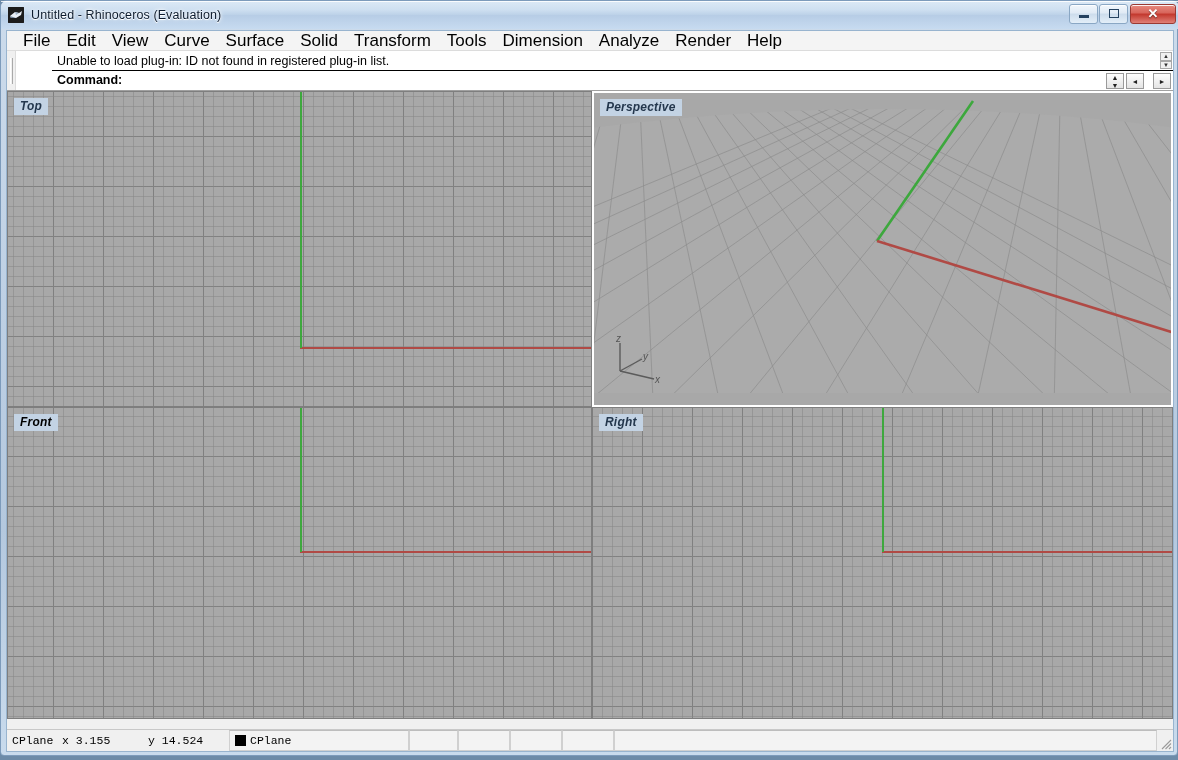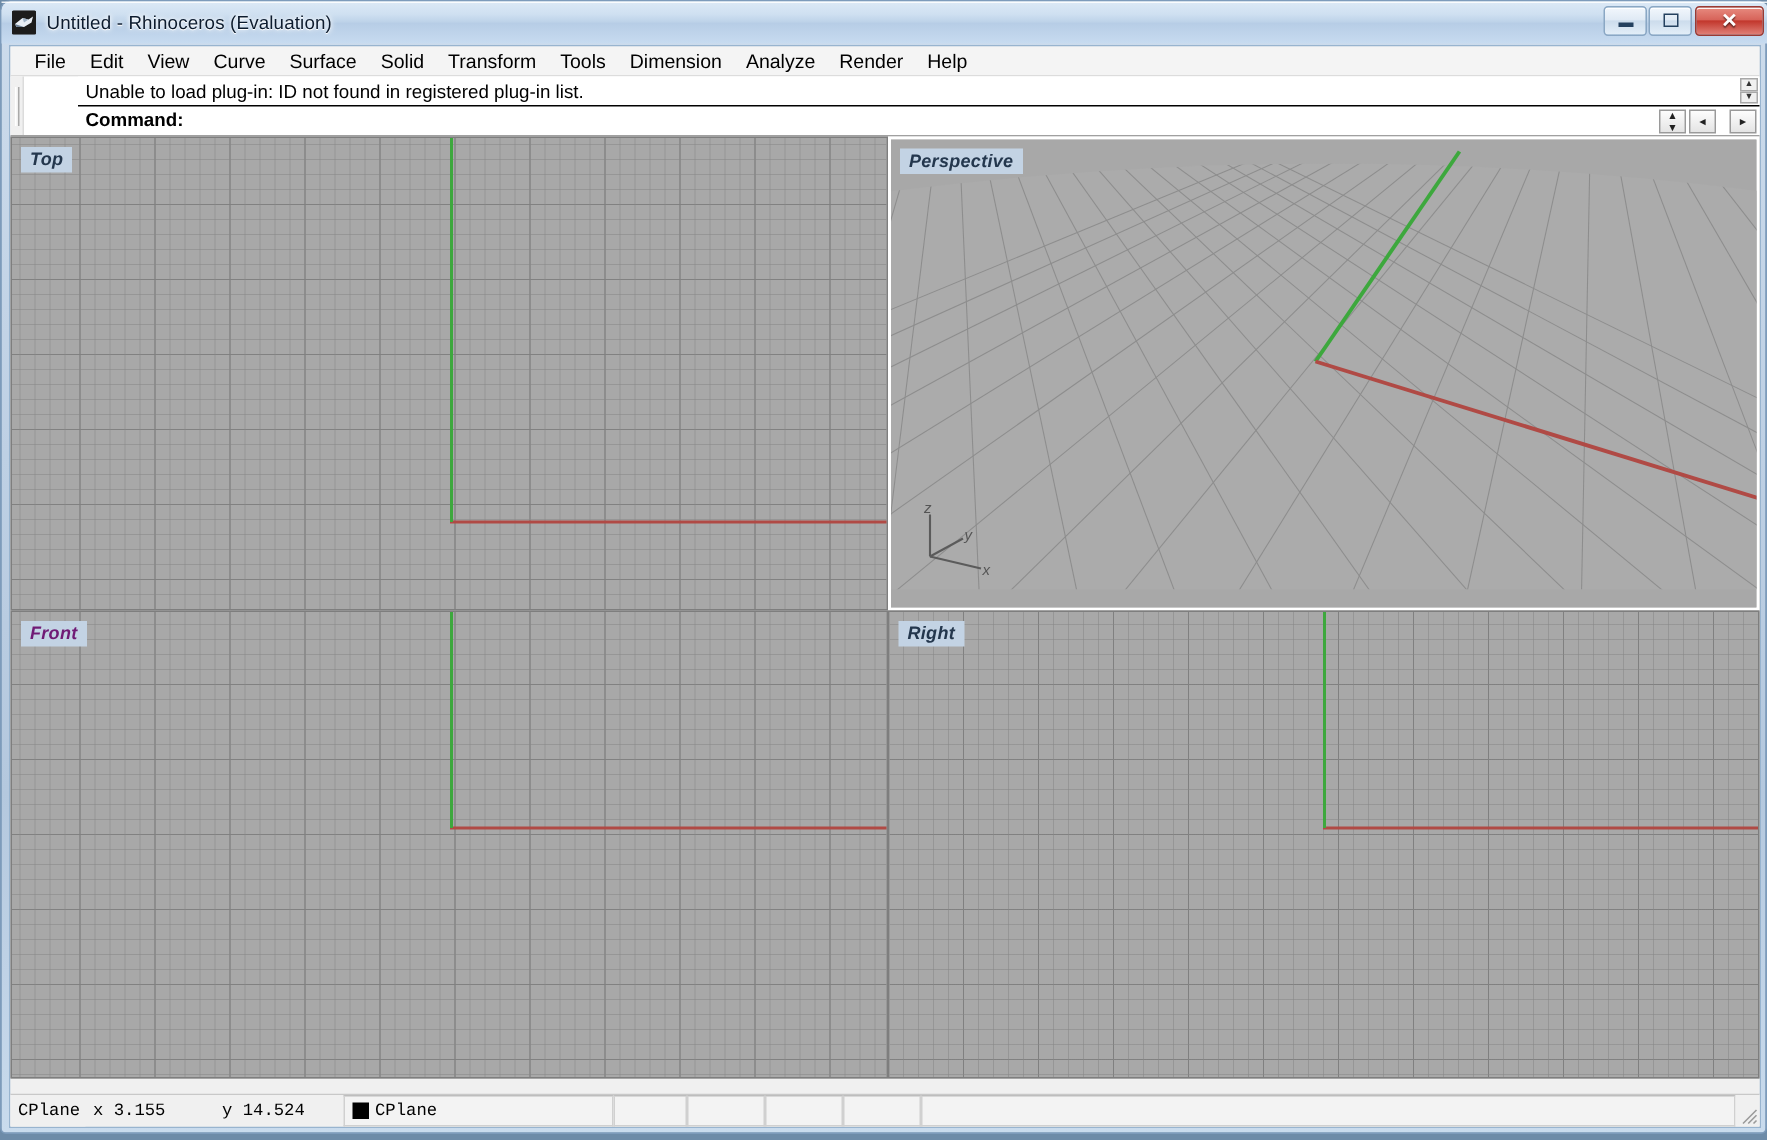--- a/index.html
+++ b/index.html
@@ -79,21 +79,21 @@
 
   
   #menu-bar {
     height:20px; flex:0 0 auto;
     background:#f4f4f4;
     display:flex; align-items:center;
     padding-left:8px;
     border-bottom:1px solid #dcdcdc;
   }
   .menu-item {
-    font-size:13px; color:#000; padding:2px 8px;
+    font-size:17px; color:#000; padding:2px 8px;
     white-space:nowrap; cursor:default;
   }
 
   
   #command-area {
     flex:0 0 auto; height:40px;
     background:#fff;
     display:flex;
     border-bottom:1px solid #a0a0a0;
     position:relative;
@@ -382,21 +382,21 @@
             <text x="33" y="27" font-family="Liberation Sans, sans-serif" font-size="10" fill="#555">y</text>
             <text x="45" y="50" font-family="Liberation Sans, sans-serif" font-size="10" fill="#555">x</text>
           </svg>
         </div>
       </div>
 
       <div class="viewport">
         <div class="ortho-grid grid-layer" style="background-position:-5px -2px,-5px -2px,-5px -2px,-5px -2px;"></div>
         <div class="axis-x" style="left: 292px; top: 143px; width: 293px; background: rgb(176, 74, 69);"></div>
         <div class="axis-y" style="left: 292px; top: 0px; height: 144px; background: rgb(61, 168, 61);"></div>
-        <div class="vp-title" style="background: rgb(195, 211, 228); color: #701a75;">Front</div>
+        <div class="vp-title" style="background: rgb(195, 211, 228); color: #000000;">Front</div>
 
       </div>
 
       <div class="viewport">
         <div class="ortho-grid grid-layer" style="background-position:-1px -2px,-1px -2px,-1px -2px,-1px -2px;"></div>
         <div class="axis-x" style="left: 289px; top: 143px; width: 292px; background: rgb(176, 74, 69);"></div>
         <div class="axis-y" style="left: 289px; top: 0px; height: 144px; background: rgb(61, 168, 61);"></div>
         <div class="vp-title" style="background: rgb(195, 211, 228); color: rgb(36, 55, 77);">Right</div>
 
       </div>

